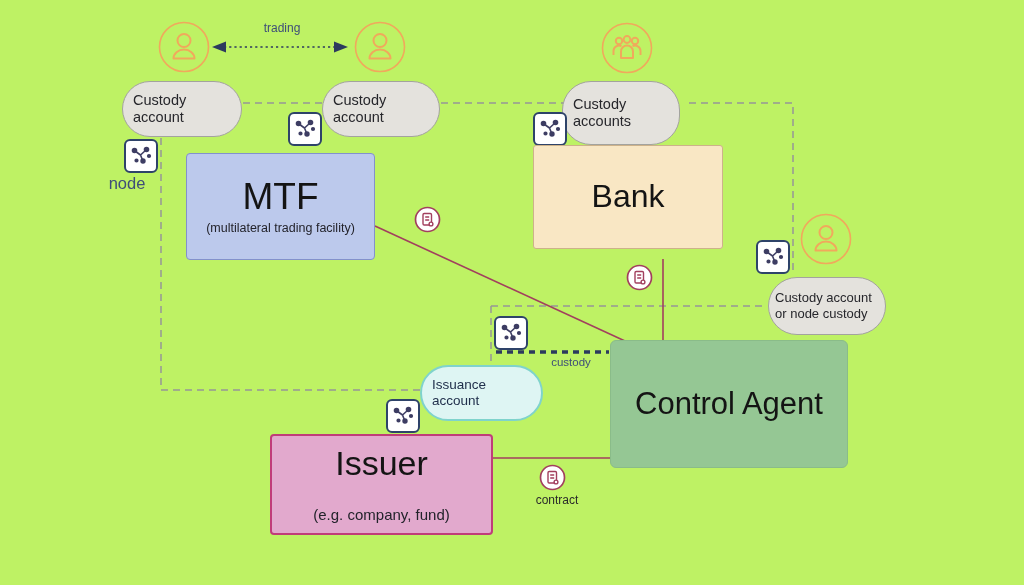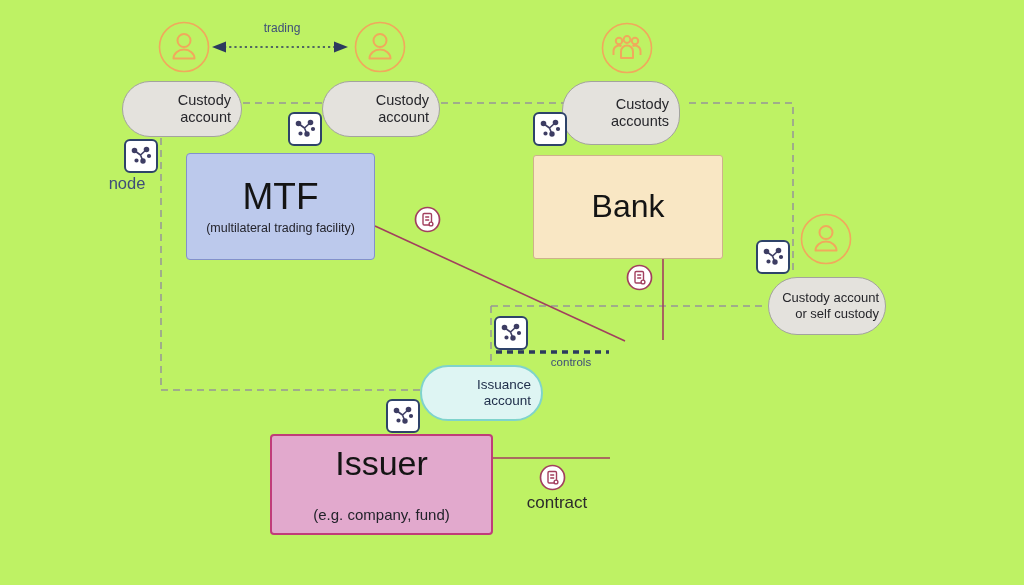--- a/index.html
+++ b/index.html
@@ -9,29 +9,29 @@
   }
   .lines{position:absolute;left:0;top:0;width:1024px;height:585px;}
   .abs{position:absolute;box-sizing:border-box;}
   
   .box{display:flex;flex-direction:column;align-items:center;justify-content:center;text-align:center;}
   .box .title{line-height:1.05;color:#141414;}
   .box .subtitle{color:#23232b;}
   .box-mtf{left:186px;top:153px;width:189px;height:107px;background:#bcc9ec;border:1.6px solid #8391cb;border-radius:4px;}
   .box-mtf .title{font-size:37px;}
   .box-mtf .subtitle{font-size:12.5px;margin-top:4px;}
-  .box-bank{left:533px;top:155px;width:190px;height:104px;background:#f9e7c4;border:1.6px solid #cdb28a;border-radius:3px;}
+  .box-bank{left:533px;top:145px;width:190px;height:104px;background:#f9e7c4;border:1.6px solid #cdb28a;border-radius:3px;}
   .box-bank .title{font-size:32px;}
   .box-control{left:610px;top:340px;width:238px;height:128px;background:#95c794;border:1.5px solid #8abc89;border-radius:6px;}
   .box-control .title{font-size:31px;}
   .box-issuer{left:270px;top:434px;width:223px;height:101px;background:#e2a9cd;border:2.5px solid #c03d79;border-radius:4px;}
   .box-issuer .title{font-size:34px;}
   .box-issuer .subtitle{font-size:15px;margin-top:24px;}
   
-  .pill{display:flex;align-items:center;justify-content:center;text-align:right;
+  .pill{display:flex;align-items:center;justify-content:center;text-align:left;
         background:#e4e2dd;border:1.6px solid #a3a39e;border-radius:29px;
         font-size:14.5px;line-height:1.2;color:#26262b;padding:2px 10px;}
   .pill-1{left:122px;top:81px;width:120px;height:56px;}
   .pill-2{left:322px;top:81px;width:118px;height:56px;}
   .pill-3{left:562px;top:81px;width:118px;height:64px;}
   .pill-4{left:768px;top:277px;width:118px;height:58px;font-size:13px;padding:2px 6px;}
   .pill-issuance{left:420px;top:365px;width:123px;height:56px;background:#def5f3;border:2px solid #7fd3cc;
                  border-radius:28px;font-size:13.5px;color:#21304c;}
   
   .node-icon{width:34px;height:34px;background:#ffffff;border:2.2px solid #2e4369;border-radius:6px;
@@ -42,21 +42,21 @@
   .person{width:52px;height:52px;}
   .p1{left:158px;top:21px;} .p2{left:354px;top:21px;} .pg{left:601px;top:22px;} .p4{left:800px;top:213px;}
   
   .contract-icon{width:27px;height:27px;}
   .c1{left:414px;top:206px;} .c2{left:626px;top:264px;} .c3{left:539px;top:464px;}
   
   .lbl{position:absolute;text-align:center;}
   .lbl-trading{left:242px;top:21px;width:80px;font-size:12px;color:#3e4e78;}
   .lbl-node{left:92px;top:174px;width:70px;font-size:16.5px;color:#3e4e78;}
   .lbl-controls{left:536px;top:356px;width:70px;font-size:11.5px;color:#3e4e78;}
-  .lbl-contract{left:517px;top:493px;width:80px;font-size:17px;color:#2b2b2b;}
+  .lbl-contract{left:517px;top:493px;width:80px;font-size:12px;color:#2b2b2b;}
 </style>
 </head>
 <body>
 
 <div class="canvas">
 
   <svg class="lines" viewBox="0 0 1024 585">
 
     <g stroke="#979797" stroke-width="1.5" fill="none" stroke-dasharray="7 5">
       <path d="M243 103 H322"></path>
@@ -113,21 +113,21 @@
         <circle cx="26" cy="19.5" r="6.5" fill="none" stroke="#f0a95c" stroke-width="2"></circle>
         <path d="M15.5 37.5 a10.5 9 0 0 1 21 0 z" fill="none" stroke="#f0a95c" stroke-width="2" stroke-linejoin="round"></path>
       </svg>
   </div>
 
   <div class="lbl lbl-trading">trading</div>
 
   <div class="abs pill pill-1">Custody account</div>
   <div class="abs pill pill-2">Custody account</div>
   <div class="abs pill pill-3">Custody accounts</div>
-  <div class="abs pill pill-4">Custody account or self custody</div>
+  <div class="abs pill pill-4">Custody account or node custody</div>
   <div class="abs pill pill-issuance">Issuance account</div>
 
   <div class="abs node-icon n1">
     <svg viewBox="0 0 24 24" width="24" height="24">
         <g stroke="#3d3d63" stroke-width="1.6" fill="#3d3d63">
           <path d="M6 7 L11.5 11 M11.5 11 L17 6 M11.5 11 L13.5 16" fill="none"></path>
           <circle cx="5.5" cy="6.5" r="2"></circle>
           <circle cx="17.5" cy="5.5" r="2"></circle>
           <circle cx="14" cy="17" r="1.9"></circle>
           <circle cx="7.5" cy="16.5" r="1.3"></circle>
@@ -197,26 +197,29 @@
   </div>
   <div class="lbl lbl-node">node</div>
 
   <div class="abs box box-mtf">
     <div class="title">MTF</div>
     <div class="subtitle">(multilateral trading facility)</div>
   </div>
   <div class="abs box box-bank">
     <div class="title">Bank</div>
   </div>
+  <div class="abs box box-control">
+    <div class="title">Control Agent</div>
+  </div>
   <div class="abs box box-issuer">
     <div class="title">Issuer</div>
     <div class="subtitle">(e.g. company, fund)</div>
   </div>
 
-  <div class="lbl lbl-controls">controls</div>
+  <div class="lbl lbl-controls">custody</div>
 
   <div class="abs contract-icon c1">
     <svg viewBox="0 0 27 27" width="27" height="27">
         <circle cx="13.5" cy="13.5" r="12" fill="#ffffff" stroke="#a23f5e" stroke-width="1.7"></circle>
         <g stroke="#a23f5e" stroke-width="1.4" fill="none">
           <rect x="9" y="7.5" width="8.5" height="11.5" rx="1.2"></rect>
           <path d="M11.2 11 h4 M11.2 14 h4"></path>
           <circle cx="17" cy="18" r="1.9" fill="#ffffff"></circle>
         </g>
       </svg>

